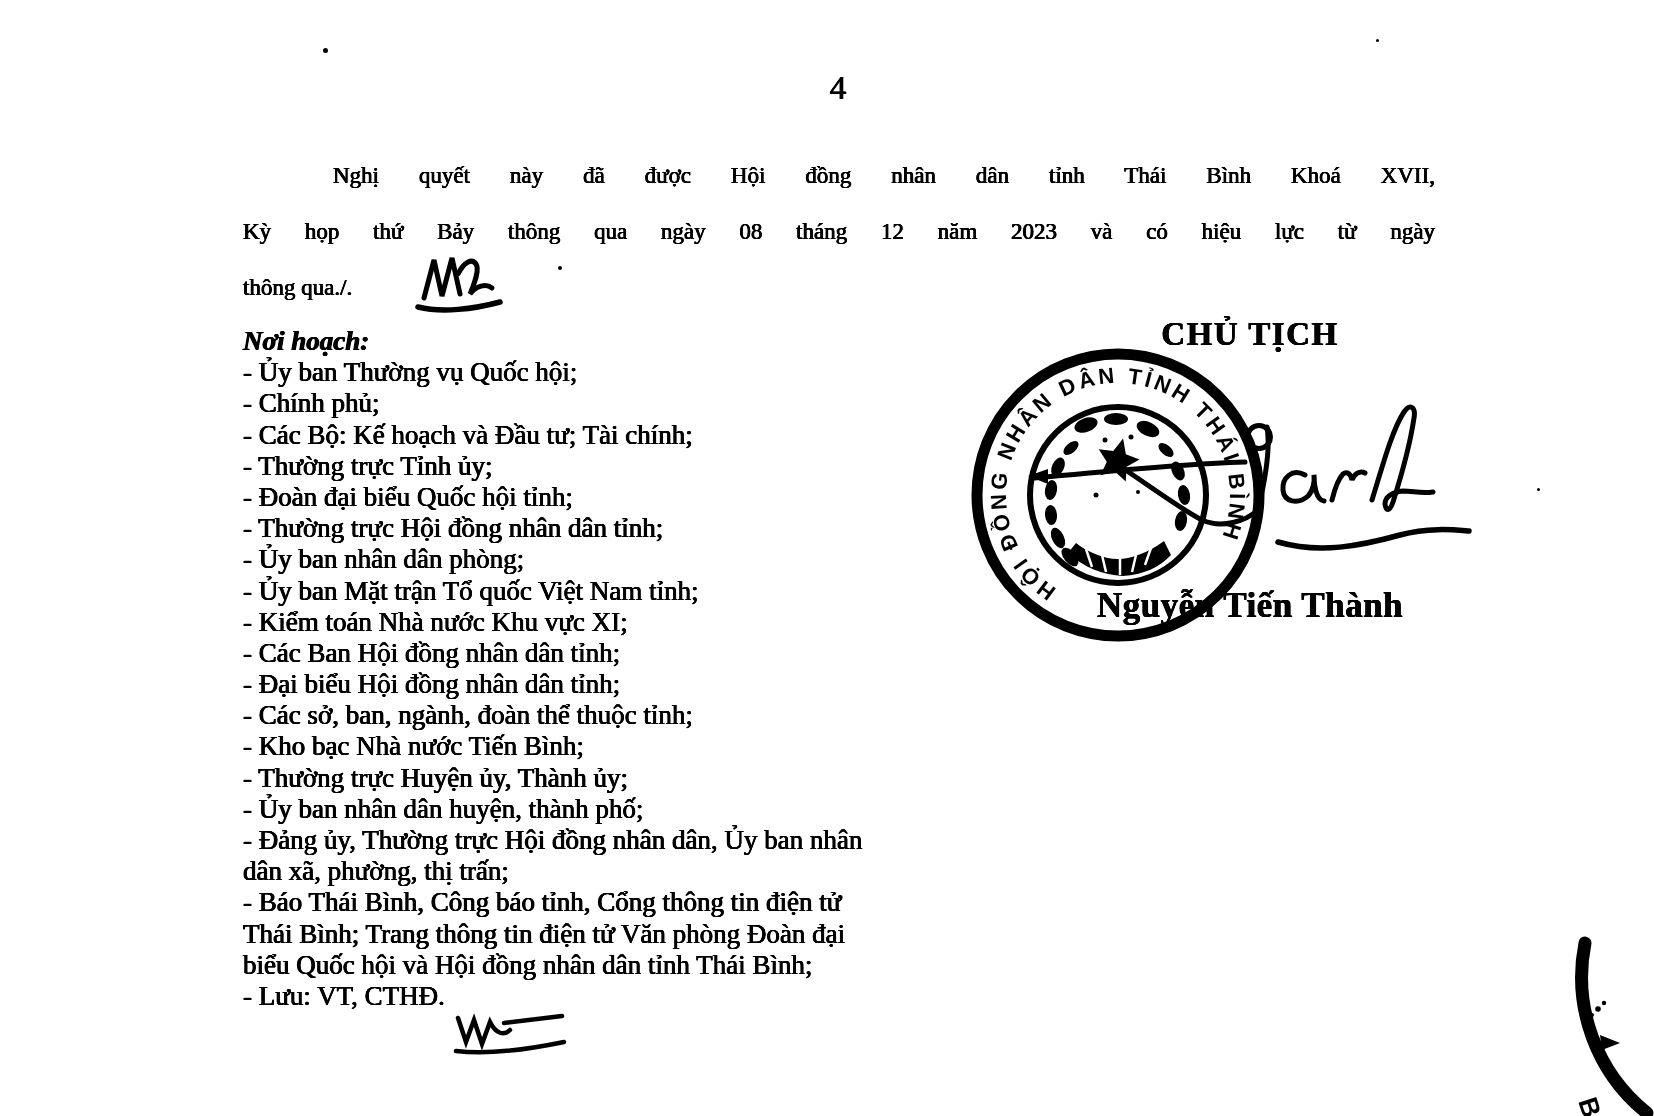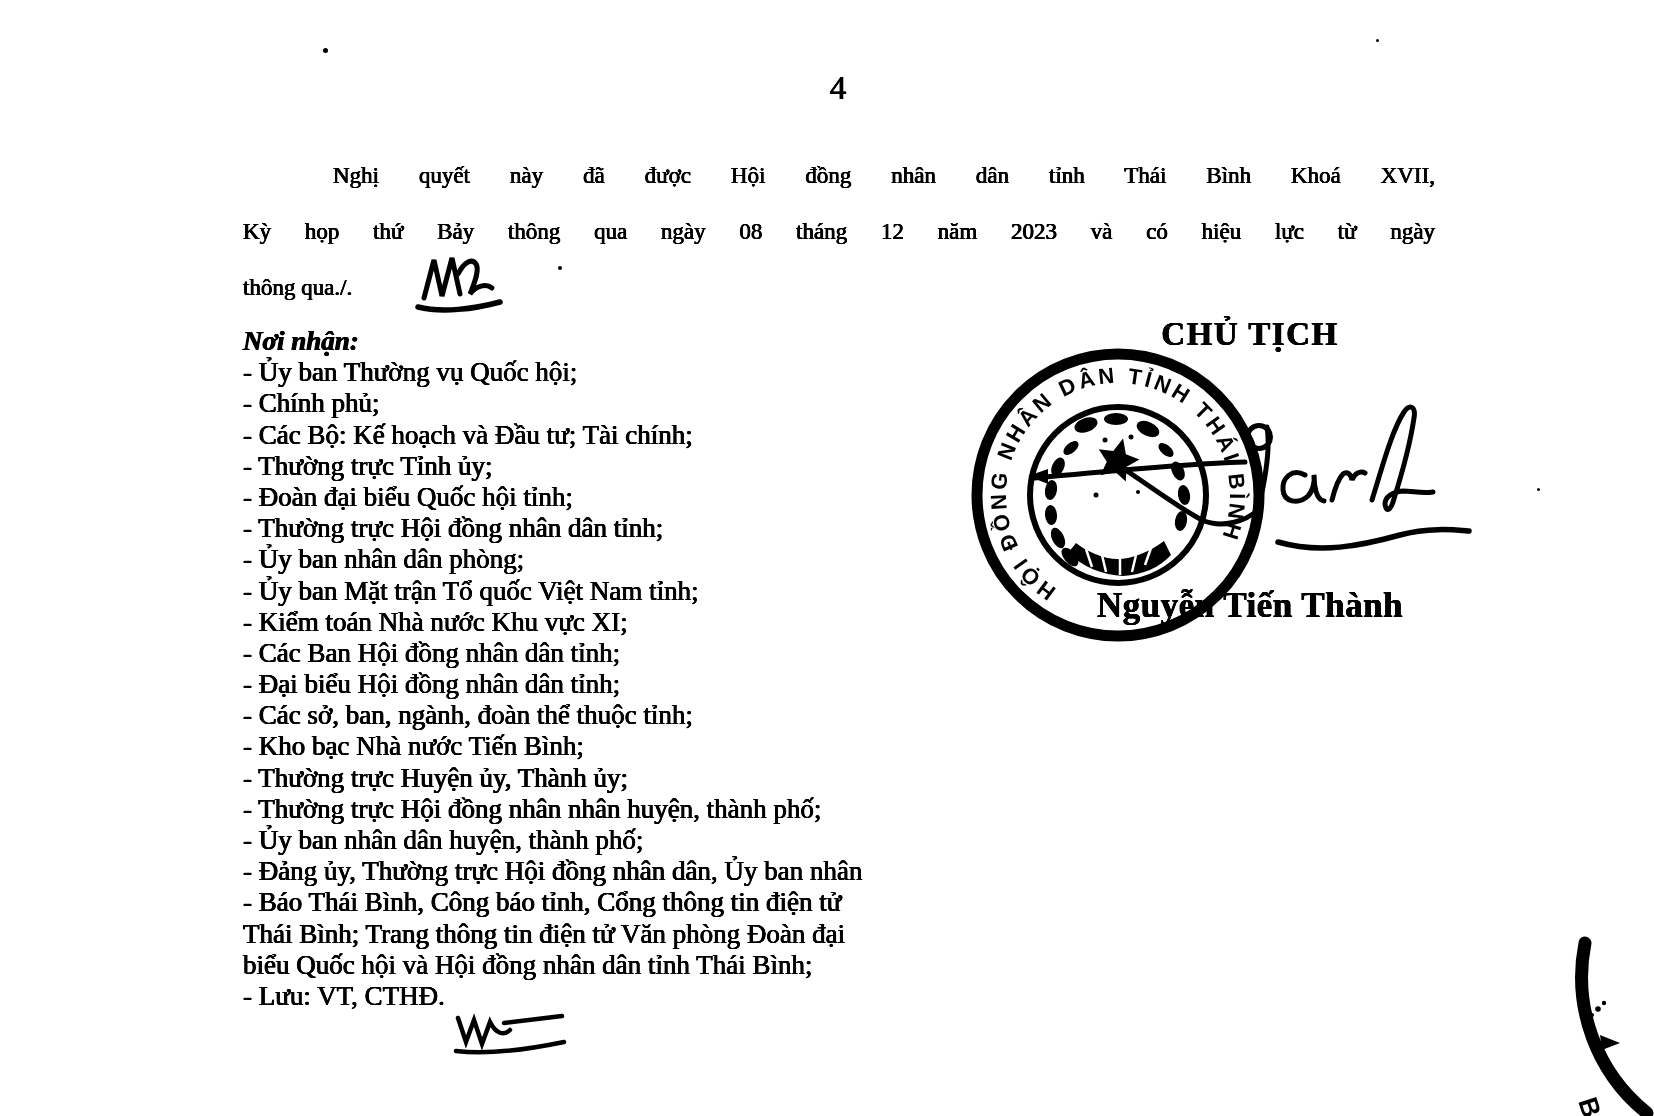--- a/index.html
+++ b/index.html
@@ -57,38 +57,38 @@
 
   <svg class="abs" style="left:412px; top:250px;" width="110" height="66" viewBox="0 0 110 66">
     <g fill="none" stroke="#000" stroke-width="5" stroke-linecap="round">
       <path d="M12,48 L22,10 L30,46 L40,8 L48,44"></path>
       <path d="M46,24 C52,12 60,8 64,14 C68,20 62,34 58,44 C64,36 74,33 80,38"></path>
       <path d="M6,57 C30,63 62,59 88,52" stroke-width="5.5"></path>
     </g>
   </svg>
 
   <div class="recipients">
-    <div class="head ink">Nơi nhận:</div>
+    <div class="head ink">Nơi hoạch:</div>
     <div class="r-line ink">- Ủy ban Thường vụ Quốc hội;</div>
     <div class="r-line ink">- Chính phủ;</div>
     <div class="r-line ink">- Các Bộ: Kế hoạch và Đầu tư; Tài chính;</div>
     <div class="r-line ink">- Thường trực Tỉnh ủy;</div>
     <div class="r-line ink">- Đoàn đại biểu Quốc hội tỉnh;</div>
     <div class="r-line ink">- Thường trực Hội đồng nhân dân tỉnh;</div>
     <div class="r-line ink">- Ủy ban nhân dân phòng;</div>
     <div class="r-line ink">- Ủy ban Mặt trận Tổ quốc Việt Nam tỉnh;</div>
     <div class="r-line ink">- Kiểm toán Nhà nước Khu vực XI;</div>
     <div class="r-line ink">- Các Ban Hội đồng nhân dân tỉnh;</div>
     <div class="r-line ink">- Đại biểu Hội đồng nhân dân tỉnh;</div>
     <div class="r-line ink">- Các sở, ban, ngành, đoàn thể thuộc tỉnh;</div>
     <div class="r-line ink">- Kho bạc Nhà nước Tiến Bình;</div>
     <div class="r-line ink">- Thường trực Huyện ủy, Thành ủy;</div>
-    <div class="r-line ink">- Thường trực Hội đồng nhân nhân huyện, thành phố;</div>
     <div class="r-line ink">- Ủy ban nhân dân huyện, thành phố;</div>
     <div class="r-line ink">- Đảng ủy, Thường trực Hội đồng nhân dân, Ủy ban nhân</div>
+    <div class="r-line ink">dân xã, phường, thị trấn;</div>
     <div class="r-line ink">- Báo Thái Bình, Công báo tỉnh, Cổng thông tin điện tử</div>
     <div class="r-line ink">Thái Bình; Trang thông tin điện tử Văn phòng Đoàn đại</div>
     <div class="r-line ink">biểu Quốc hội và Hội đồng nhân dân tỉnh Thái Bình;</div>
     <div class="r-line ink">- Lưu: VT, CTHĐ.</div>
   </div>
 
   <svg class="abs" style="left:448px; top:1006px;" width="124" height="50" viewBox="0 0 124 50">
     <g fill="none" stroke="#000" stroke-width="4.5" stroke-linecap="round">
       <path d="M10,12 L18,36 L26,14 L34,38 L42,16 C48,28 56,30 62,24"></path>
       <path d="M56,17 L114,10"></path>

